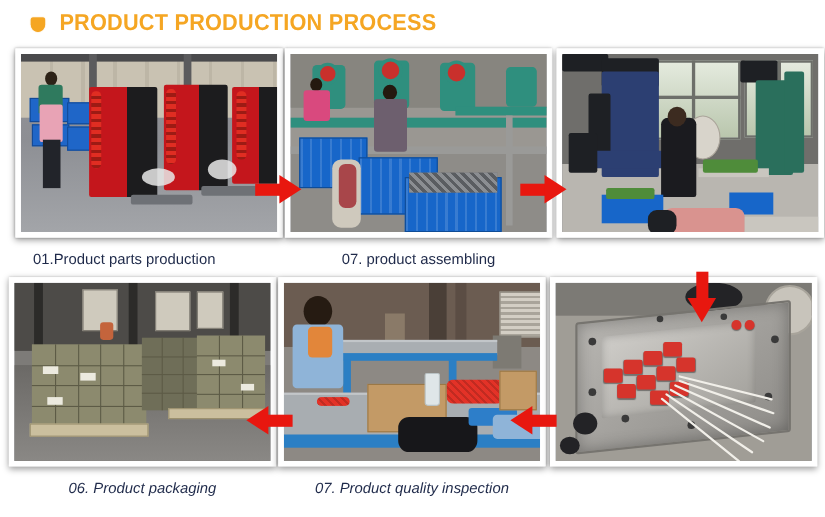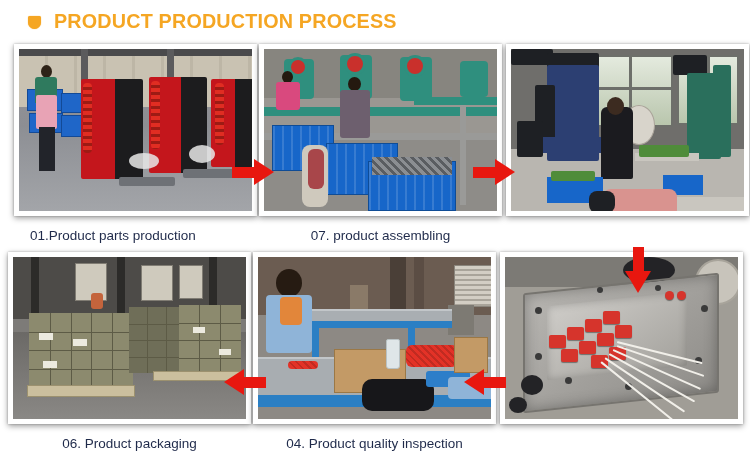--- a/index.html
+++ b/index.html
@@ -53,21 +53,21 @@
     width: 750px; height: 428px;
   }
   .cell {
     position: absolute;
     width: 243px;
   }
   .cell.c0 { left: 8px; }
   .cell.c1 { left: 253px; }
   .cell.c2 { left: 500px; }
   .cell.r0 { top: 2px; margin-left: 6px; }
-  .cell.r1 { top: 210px; }
+  .cell.r1 { top: 210px; font-style: italic; }
 
   .photo-frame {
     position: relative;
     width: 100%;
     height: 172px;
     background: #ffffff;
     border: 5px solid #ffffff;
     box-shadow: 0 2px 6px rgba(0,0,0,0.40), 0 0 2px rgba(0,0,0,0.25);
     overflow: hidden;
   }
@@ -418,21 +418,21 @@
             <div class="redpile" style="left:148px;top:88px;width:52px;height:22px"></div>
             <div class="blackbag" style="left:104px;top:122px;width:72px;height:32px"></div>
             <div class="bottle" style="left:128px;top:82px;width:14px;height:30px"></div>
             <div class="bluepile" style="left:168px;top:114px;width:44px;height:16px"></div>
             <div class="box" style="left:196px;top:80px;width:34px;height:36px"></div>
             <div class="p-b" style="left:190px;top:120px;width:52px;height:22px;background:#8fb4d8"></div>
             <div class="redpile" style="left:30px;top:104px;width:30px;height:8px"></div>
           </div>
         </div>
       </div>
-      <div class="caption">04. Product quality inspection</div>
+      <div class="caption">07. Product quality inspection</div>
     </div>
 
     <div class="cell c2 r1">
       <div class="photo-frame">
         <div class="photo">
           <div class="sc s4">
             <div class="table" style="left:0;top:0;width:100%;height:30px;background:#7c7a75"></div>
             <div class="cup" style="left:190px;top:2px;width:46px;height:46px"></div>
             <div class="knob" style="left:118px;top:0;width:52px;height:26px"></div>
             <div class="plate" style="left:18px;top:26px;width:196px;height:120px;transform:skewY(-6deg)"></div>

